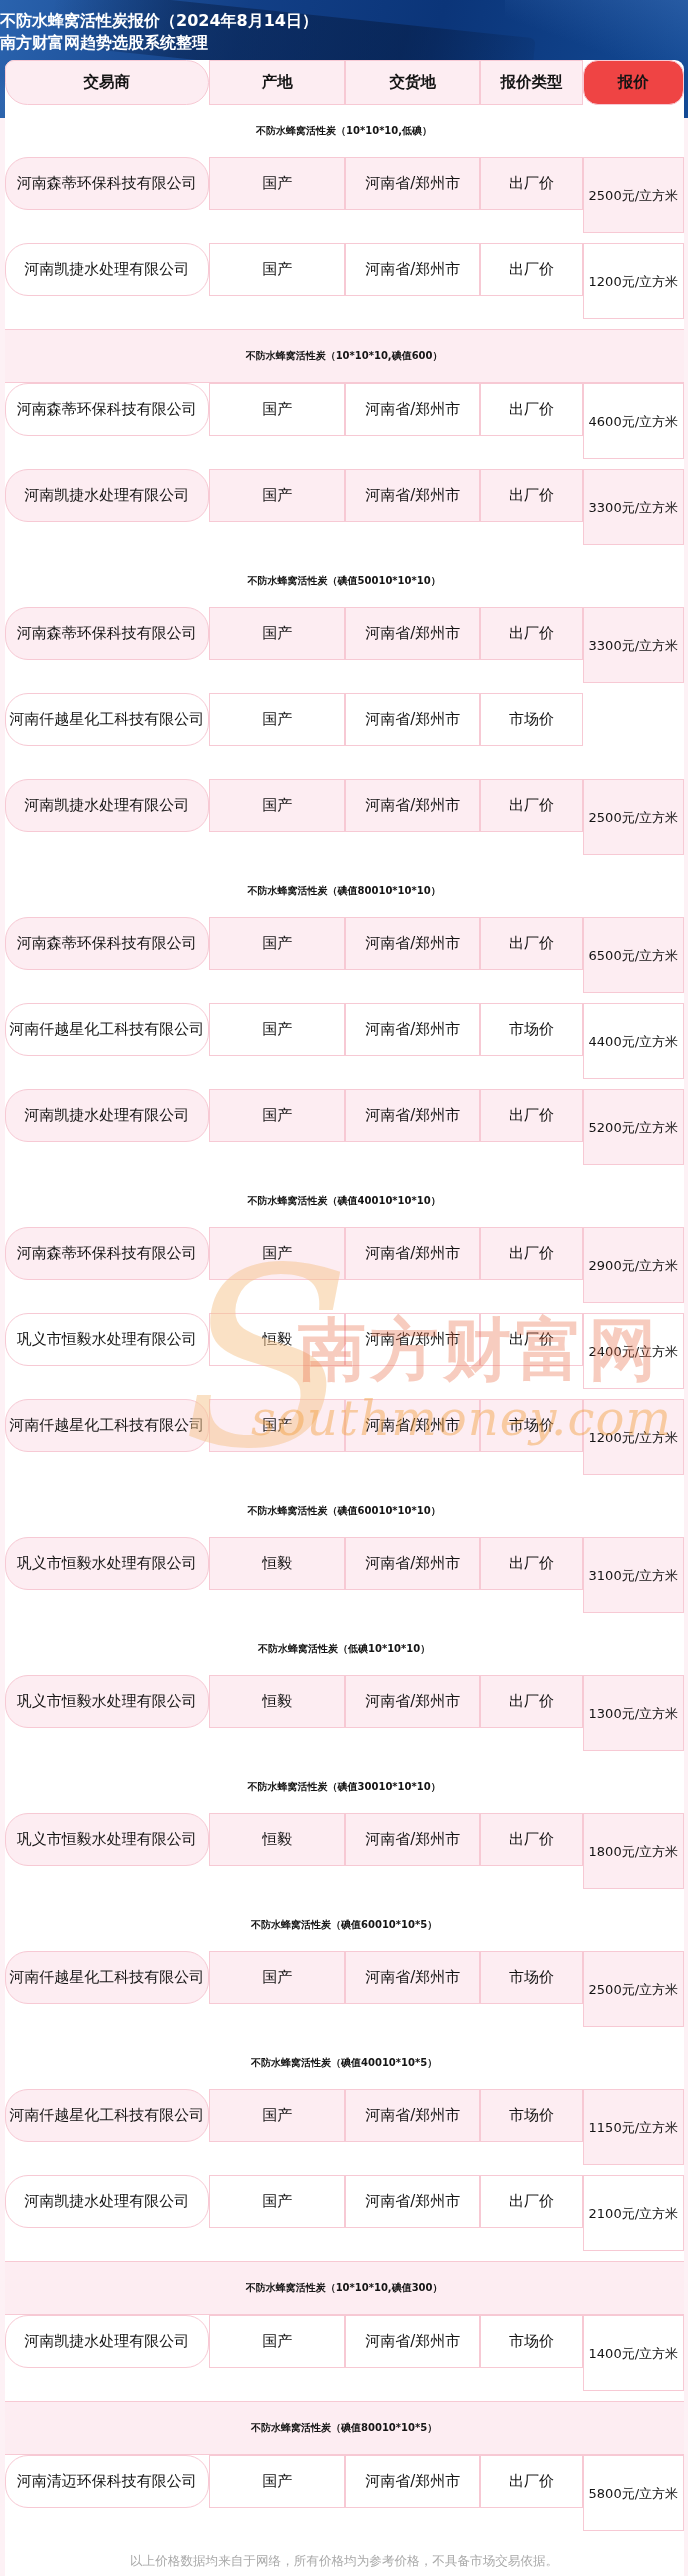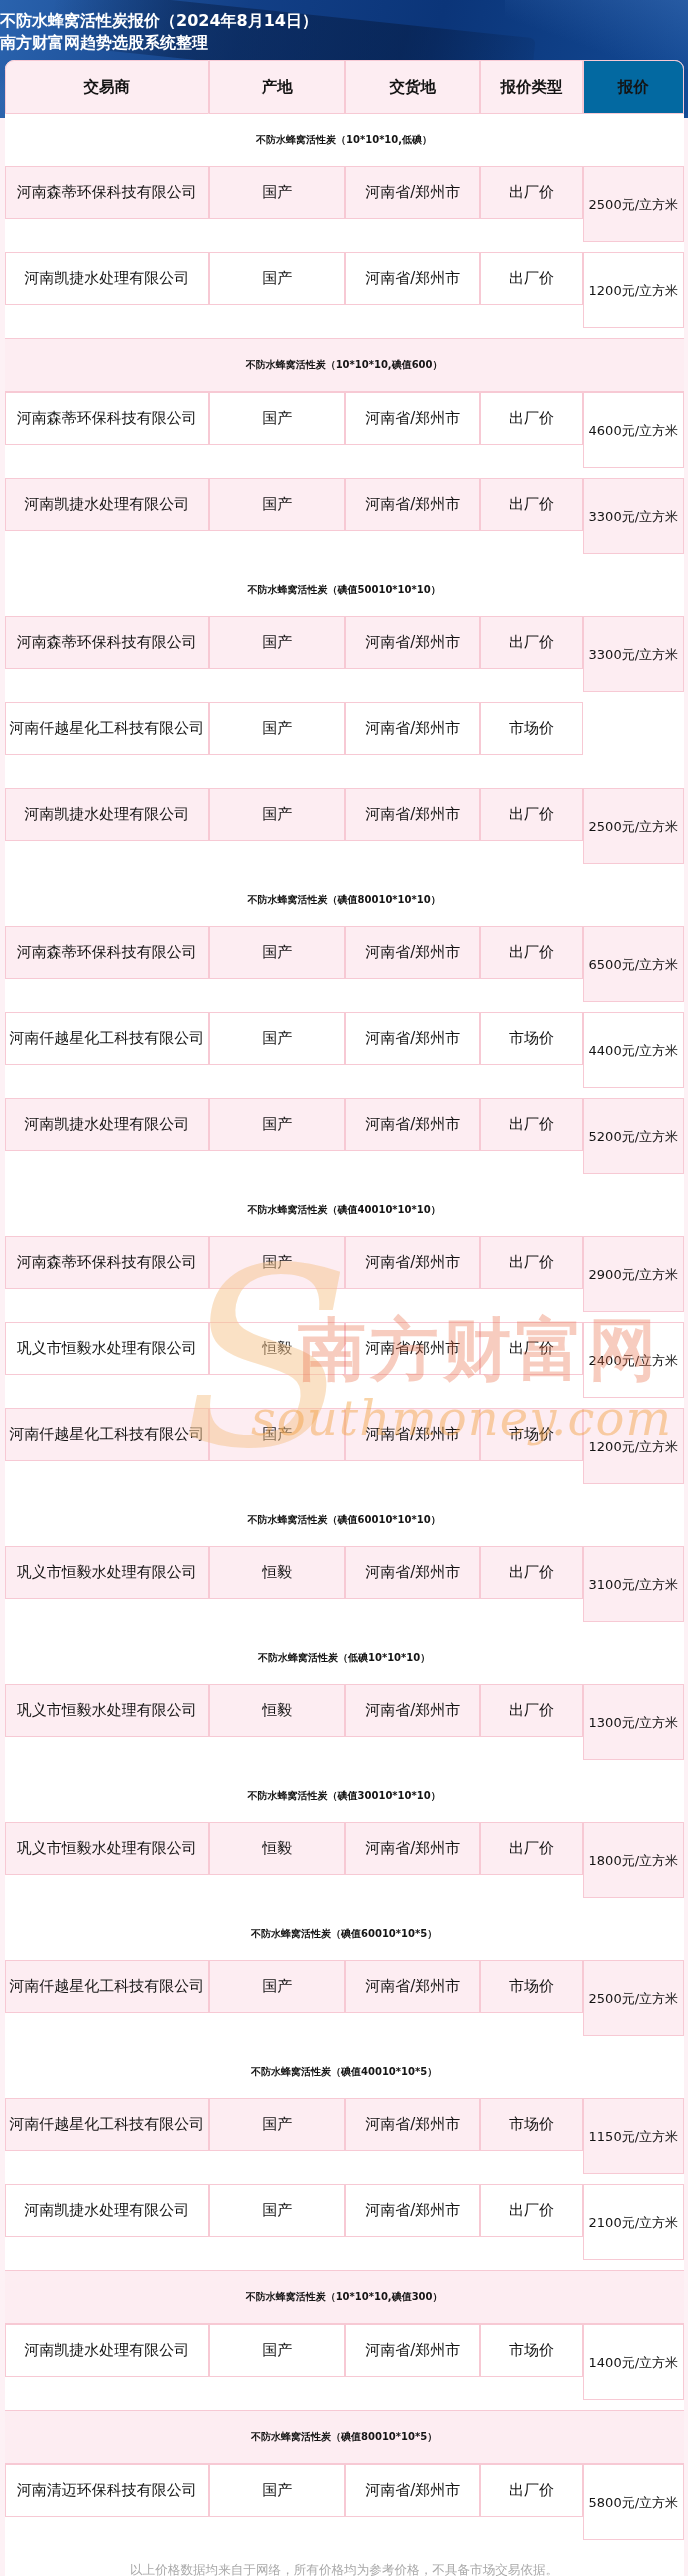--- a/index.html
+++ b/index.html
@@ -43,22 +43,22 @@
   }
   .thead{display:flex;}
   .cell{
     box-sizing:border-box;
     border:0.6px solid #f7c9d4;
     display:flex;align-items:center;justify-content:center;
     font-size:15px;color:#141414;
     white-space:nowrap;overflow:hidden;
     background:#ffffff;
   }
-  .w1{width:30.1%;} .w2{width:20.1%;} .w3{width:19.8%;} .w4{width:15.2%;} .w5{width:14.8%;}
-  .hdr{height:54px;font-weight:700;font-size:15.5px;}
+  .w1{width:30.1%;border-radius:23px;} .w2{width:20.1%;} .w3{width:19.8%;} .w4{width:15.2%;} .w5{width:14.8%;}
+  .hdr{height:45px;font-weight:700;font-size:15.5px;}
   .hdr.first{border-top-left-radius:9.2px;}
   .hdr.last{border-top-right-radius:9.2px;}
   .section-title{
     height:52px;display:flex;align-items:center;justify-content:center;
     font-weight:700;font-size:10px;color:#141414;
   }
   .section-title.pink{
     background:#fdedf2;
     border-top:0.6px solid #f7c9d4;border-bottom:0.6px solid #f7c9d4;
   }
@@ -107,21 +107,21 @@
       <div class="line">南方财富网趋势选股系统整理</div>
     </div>
   </div>
 
   <div class="card">
     <div class="thead" id="thead">
         <div class="cell hdr w1 first" style="background: rgb(253, 237, 242);">交易商</div>
         <div class="cell hdr w2" style="background: rgb(253, 237, 242);">产地</div>
         <div class="cell hdr w3" style="background: rgb(253, 237, 242);">交货地</div>
         <div class="cell hdr w4" style="background: rgb(253, 237, 242);">报价类型</div>
-        <div class="cell hdr w5 last" style="background: #0369a1;">报价</div>
+        <div class="cell hdr w5 last" style="background: #ef4444; border-radius: 15px;">报价</div>
       </div>
     <div id="tbody">
         <div class="section-title">不防水蜂窝活性炭（10*10*10,低碘）</div>
         <div class="row">
           <div class="cell w1 pink-bg">河南森蒂环保科技有限公司</div>
           <div class="cell w2 pink-bg">国产</div>
           <div class="cell w3 pink-bg">河南省/郑州市</div>
           <div class="cell w4 pink-bg">出厂价</div>
           <div class="cell w5 pink-bg price">2500元/立方米</div>
         </div>

